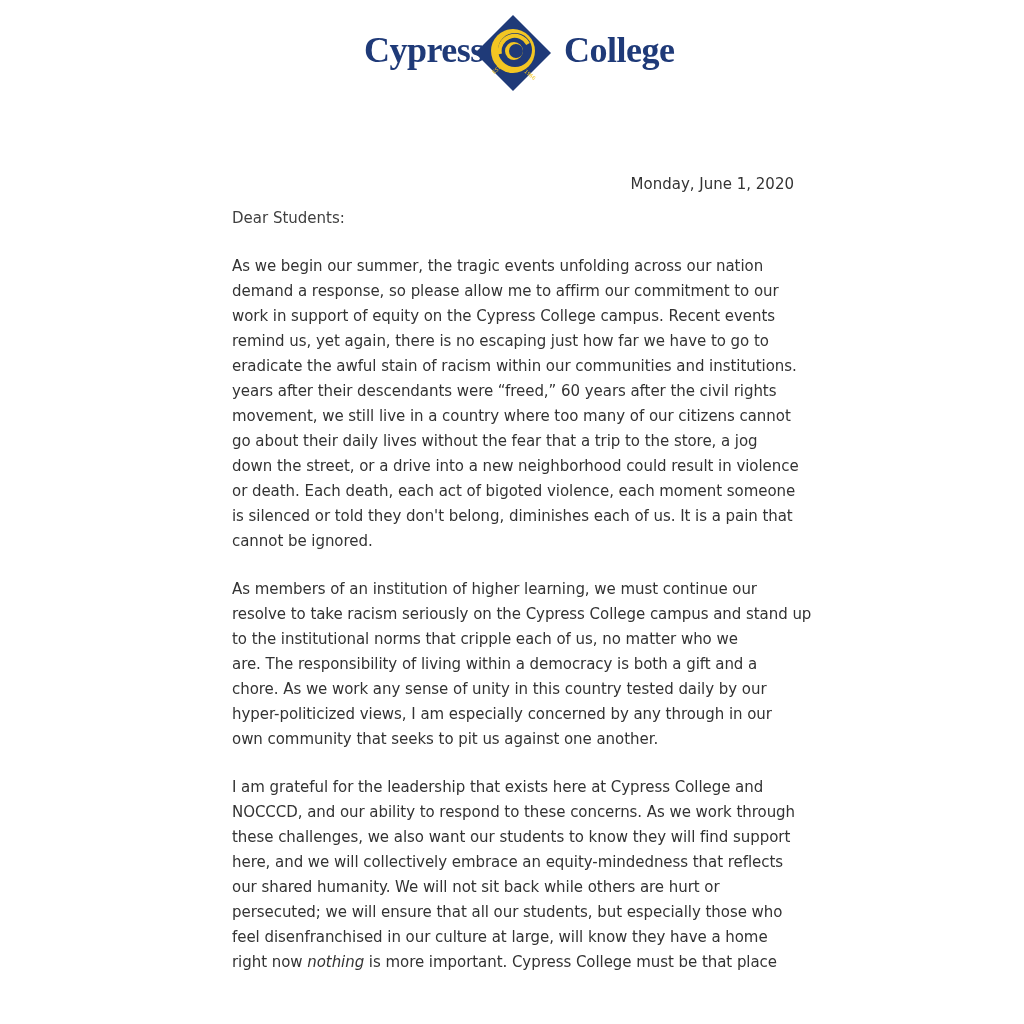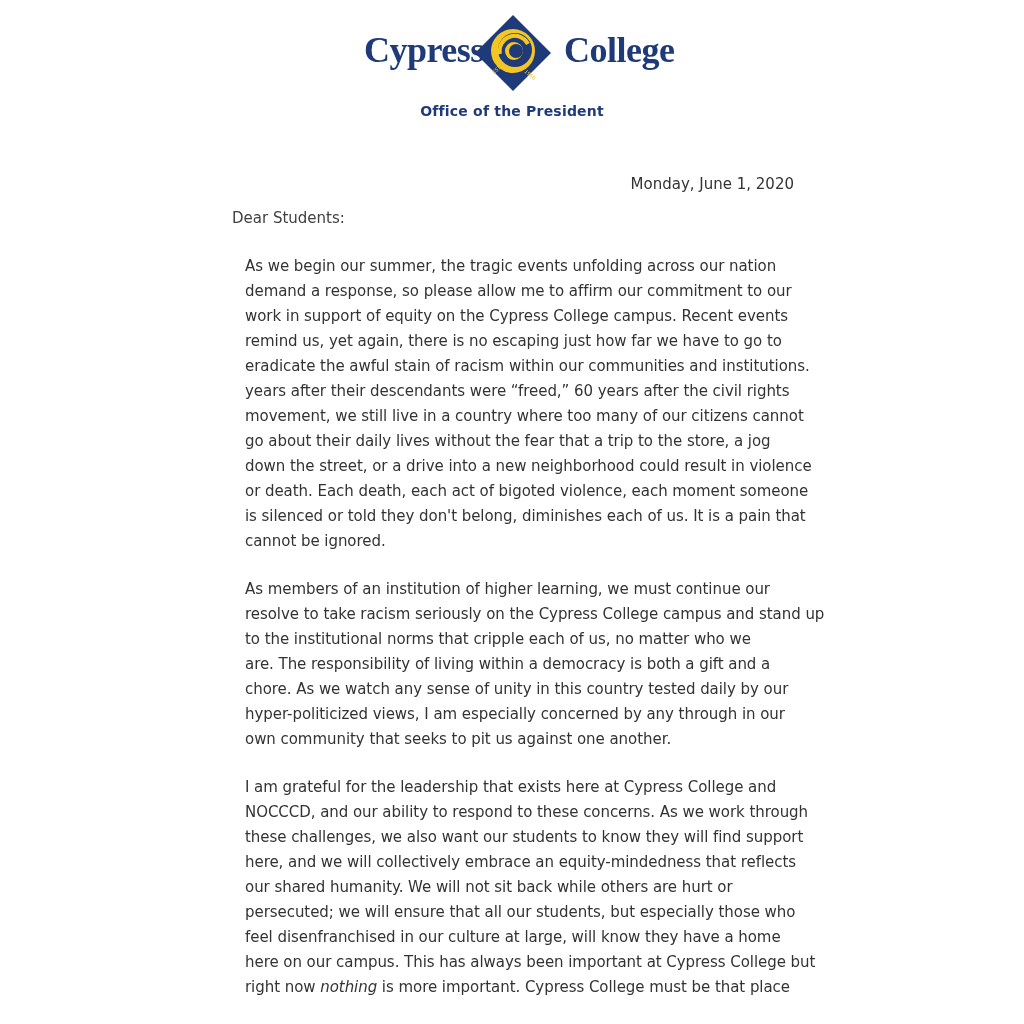--- a/index.html
+++ b/index.html
@@ -75,21 +75,21 @@
       line-height: 25px;
       height: 25px;
       color: #333333;
     }
     .salutation {
       margin-top: 9px;
       line-height: 25px;
       color: #404040;
     }
     .para {
-      margin: 23px 0 0 13px;
+      margin: 23px 0 0 0;
       line-height: 25px;
       letter-spacing: -0.05px;
       word-spacing: 0px;
     }
     .para .line {
       display: block;
       white-space: nowrap;
     }
     .para em {
       font-style: italic;
@@ -106,21 +106,20 @@
       <circle cx="39" cy="37" r="22" fill="#f3c623"></circle>
       <circle cx="41" cy="36" r="17" fill="#1f3a78"></circle>
       <path d="M 26 40 A 15 15 0 0 1 54 30" stroke="#f3c623" stroke-width="4" fill="none"></path>
       <circle cx="40" cy="37" r="9" fill="#f3c623"></circle>
       <circle cx="42" cy="37" r="7" fill="#1f3a78"></circle>
       <text x="20" y="60" font-size="5" fill="#f3c623" font-family="DejaVu Sans, sans-serif" transform="rotate(-40 20 60)">EST.</text>
       <text x="50" y="58" font-size="5" fill="#f3c623" font-family="DejaVu Sans, sans-serif" transform="rotate(40 50 58)">1966</text>
     </svg>
     <span class="logo-word right">College</span>
   </div>
-  <div class="office-title">Office of the President</div>
 </div>
 
 <div class="letter">
   <div class="date">Monday, June 1, 2020</div>
   <div class="salutation">Dear Students:</div>
 
   <p class="para">
     <span class="line">As we begin our summer, the tragic events unfolding across our nation</span>
     <span class="line">demand a response, so please allow me to affirm our commitment to our</span>
     <span class="line">work in support of equity on the Cypress College campus. Recent events</span>
@@ -133,29 +132,28 @@
     <span class="line">or death. Each death, each act of bigoted violence, each moment someone</span>
     <span class="line">is silenced or told they don't belong, diminishes each of us. It is a pain that</span>
     <span class="line">cannot be ignored.</span>
   </p>
 
   <p class="para">
     <span class="line">As members of an institution of higher learning, we must continue our</span>
     <span class="line">resolve to take racism seriously on the Cypress College campus and stand up</span>
     <span class="line">to the institutional norms that cripple each of us, no matter who we</span>
     <span class="line">are. The responsibility of living within a democracy is both a gift and a</span>
-    <span class="line">chore. As we watch any sense of unity in this country tested daily by our</span>
+    <span class="line">chore. As we work any sense of unity in this country tested daily by our</span>
     <span class="line">hyper-politicized views, I am especially concerned by any through in our</span>
     <span class="line">own community that seeks to pit us against one another.</span>
   </p>
 
   <p class="para">
     <span class="line">I am grateful for the leadership that exists here at Cypress College and</span>
     <span class="line">NOCCCD, and our ability to respond to these concerns. As we work through</span>
     <span class="line">these challenges, we also want our students to know they will find support</span>
     <span class="line">here, and we will collectively embrace an equity-mindedness that reflects</span>
     <span class="line">our shared humanity. We will not sit back while others are hurt or</span>
     <span class="line">persecuted; we will ensure that all our students, but especially those who</span>
     <span class="line">feel disenfranchised in our culture at large, will know they have a home</span>
-    <span class="line">here on our campus. This has always been important at Cypress College but</span>
     <span class="line"><span>right now </span><em>nothing</em><span> is more important. Cypress College must be that place</span></span>
   </p>
 </div>
 
 </body></html>

